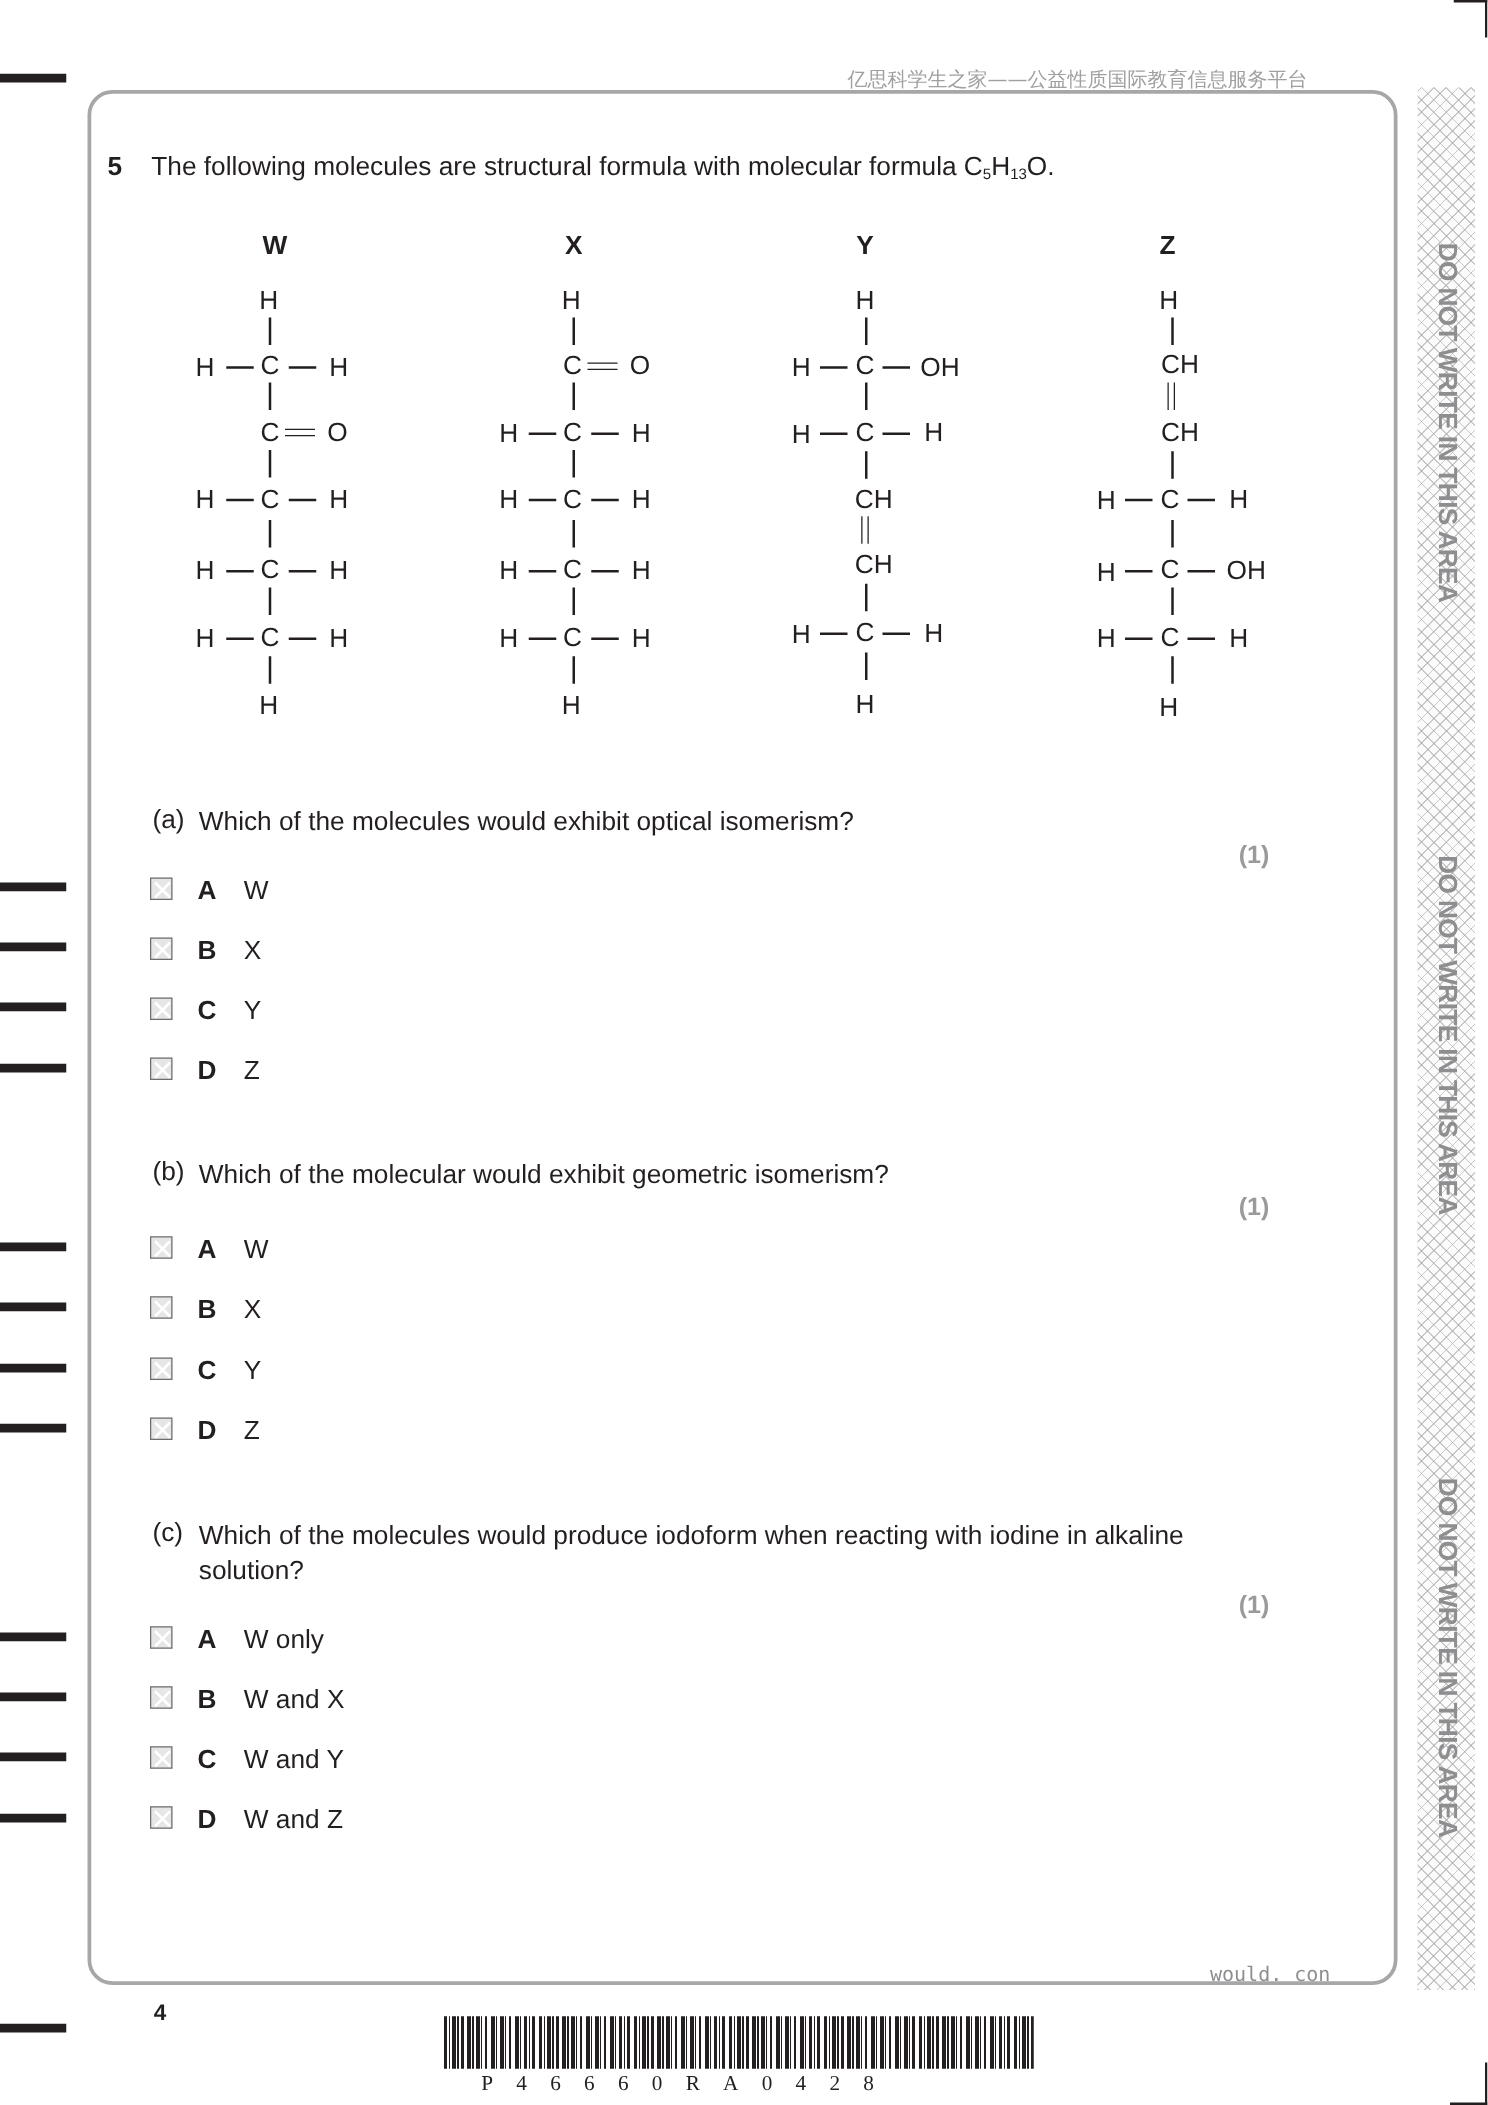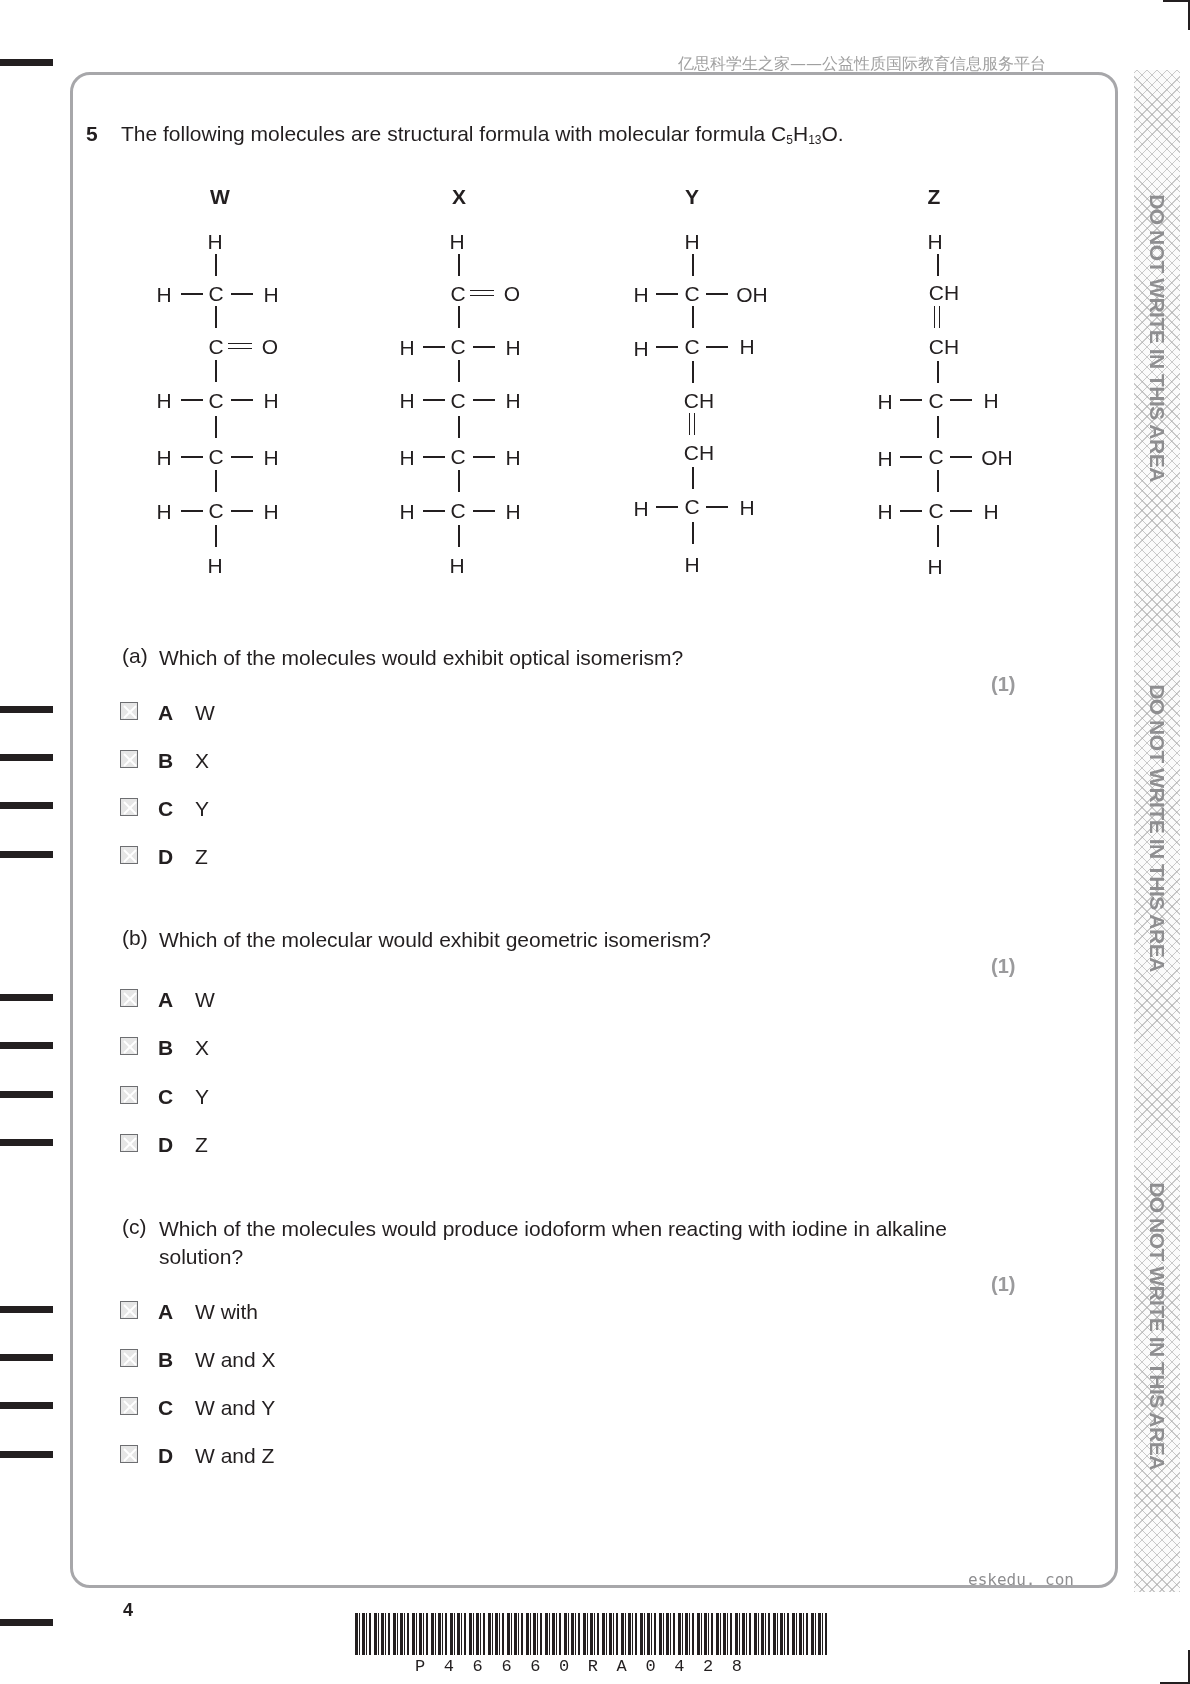--- a/index.html
+++ b/index.html
@@ -35,22 +35,22 @@
   .marks { position:absolute; left:991px; font-weight:bold; font-size:20px; color:#9a9a9c; }
   .opt { position:absolute; left:120px; height:24px; font-size:21px; }
   .cbox { position:absolute; left:0; top:1px; width:18px; height:18px; border:1px solid #6d6e71;
           background:#e6e6e6; box-sizing:border-box; }
   .cbox svg { position:absolute; left:0; top:0; }
   .opt .letter { position:absolute; left:38px; top:0; font-weight:bold; }
   .opt .otext { position:absolute; left:75px; top:0; white-space:nowrap; }
   .page-num { position:absolute; left:123px; top:1600px; font-weight:bold; font-size:18px; }
   .barcode { position:absolute; left:355px; top:1613px; width:472px; height:42px;
     background:repeating-linear-gradient(90deg,#231f20 0 3px,#fff 3px 4px,#231f20 4px 5px,#fff 5px 7px,#231f20 7px 10px,#fff 10px 11px,#231f20 11px 12px,#fff 12px 14px,#231f20 14px 16px,#fff 16px 19px); }
-  .barcode-text { position:absolute; left:415px; top:1657px; font-size:17px; letter-spacing:18.6px;
-                  font-family:Liberation Mono, monospace; color:#231f20; }
+  .barcode-text { position:absolute; left:385px; top:1657px; font-size:17px; letter-spacing:18.6px;
+                  font-family:Liberation Serif, serif; color:#231f20; }
   .watermark { position:absolute; left:968px; top:1570px; font-size:16px; color:#8e8e90;
                font-family:"DejaVu Sans Mono", monospace; }
 </style>
 </head>
 <body>
 
 <div class="corner-h" style="left:1163px;top:0;width:27px;"></div>
 <div class="corner-v" style="left:1188px;top:0;height:30px;"></div>
 <div class="corner-h" style="left:1160px;top:1682px;width:30px;"></div>
 <div class="corner-v" style="left:1188px;top:1650px;height:34px;"></div>
@@ -310,21 +310,21 @@
 <div class="marks" style="top:1273px;">(1)</div>
 
 <div class="opt" style="top:1300px;">
   <span class="cbox">
       <svg width="18" height="18">
         <line x1="3" y1="3" x2="15" y2="15" stroke="#fff" stroke-width="2"></line>
         <line x1="15" y1="3" x2="3" y2="15" stroke="#fff" stroke-width="2"></line>
       </svg>
     </span>
   <span class="letter">A</span>
-  <span class="otext">W with</span>
+  <span class="otext">W only</span>
 </div>
 <div class="opt" style="top:1348px;">
   <span class="cbox">
       <svg width="18" height="18">
         <line x1="3" y1="3" x2="15" y2="15" stroke="#fff" stroke-width="2"></line>
         <line x1="15" y1="3" x2="3" y2="15" stroke="#fff" stroke-width="2"></line>
       </svg>
     </span>
   <span class="letter">B</span>
   <span class="otext">W and X</span>
@@ -343,16 +343,16 @@
   <span class="cbox">
       <svg width="18" height="18">
         <line x1="3" y1="3" x2="15" y2="15" stroke="#fff" stroke-width="2"></line>
         <line x1="15" y1="3" x2="3" y2="15" stroke="#fff" stroke-width="2"></line>
       </svg>
     </span>
   <span class="letter">D</span>
   <span class="otext">W and Z</span>
 </div>
 
-<div class="watermark">eskedu. con</div>
+<div class="watermark">would. con</div>
 <div class="page-num">4</div>
 <div class="barcode"></div>
 <div class="barcode-text">P46660RA0428</div>
 
 </body></html>

